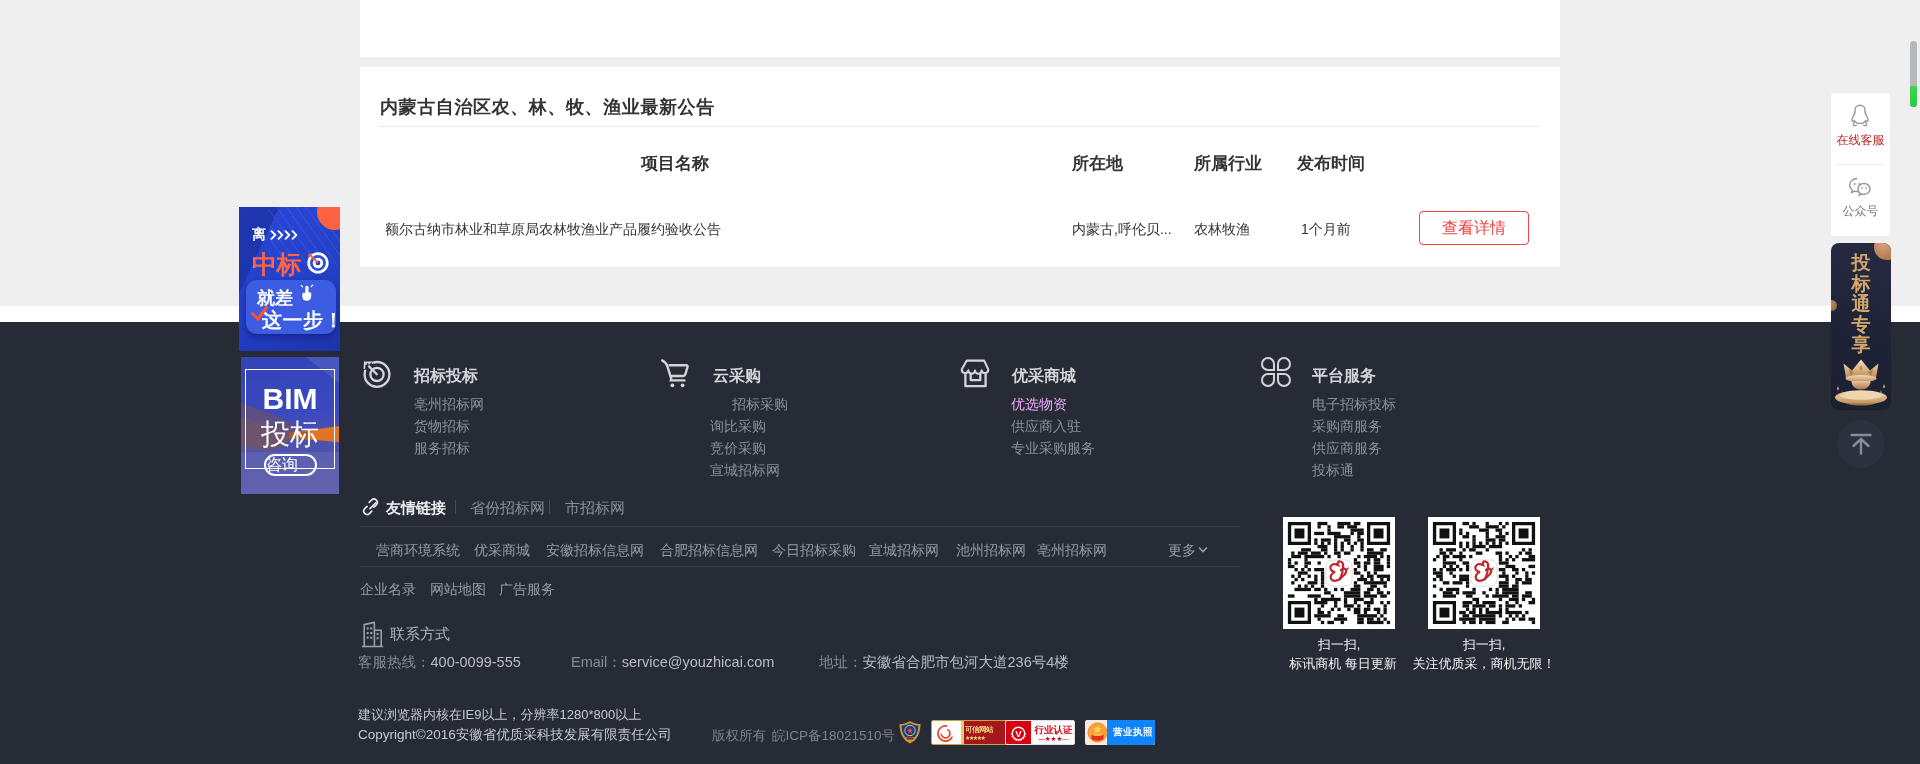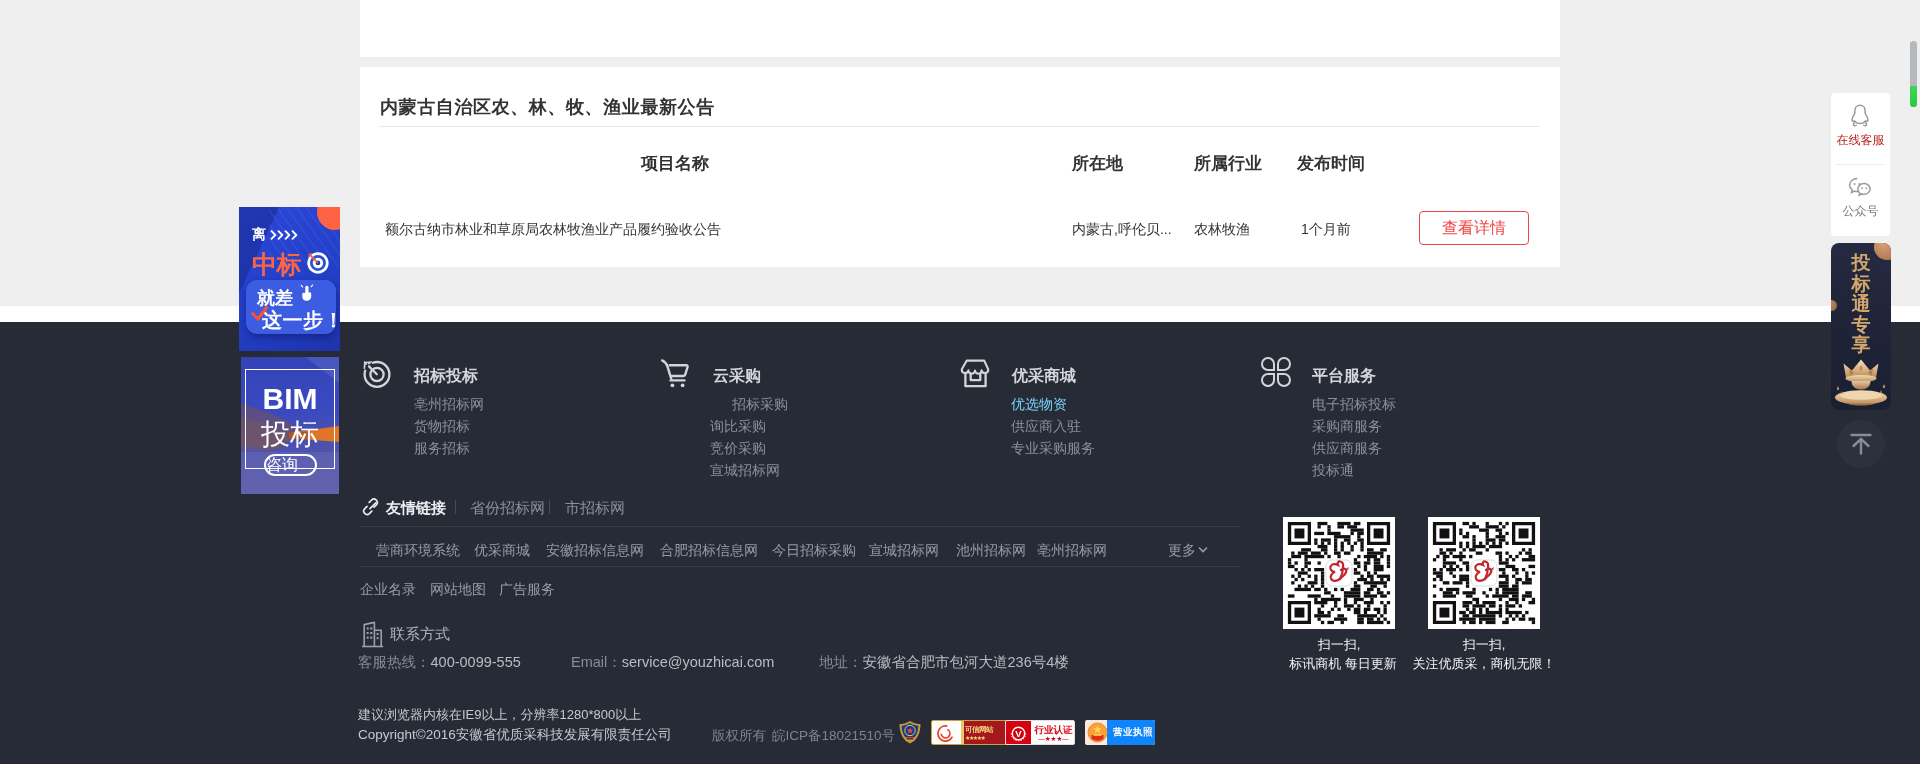--- a/index.html
+++ b/index.html
@@ -54,21 +54,21 @@
     <div class="abs" style="left:710px;top:118px;font-size:14px;color:#8b909a">竞价采购</div>
     <div class="abs" style="left:710px;top:140px;font-size:14px;color:#8b909a">宣城招标网</div>
     <div class="abs" style="left:959px;top:35px"><svg width="33" height="33" viewBox="0 0 33 33">
         <g fill="none" stroke="#d3d5d9" stroke-width="2.1" stroke-linejoin="round" stroke-linecap="round">
 <path d="M7.8,3.6 h17.4 l4.0,8.7 a3.35,3.35 0 0 1 -6.6,1.1 a3.3,3.3 0 0 1 -6.6,0.1 a3.3,3.3 0 0 1 -6.6,-0.1 a3.35,3.35 0 0 1 -6.6,-1.1 z"></path>
 <path d="M6.4,17.3 L6.4,29.2 L26.6,29.2 L26.6,17.3" stroke-width="2.3"></path>
 <path d="M11.7,16.4 L11.7,23.1 L21.3,23.1 L21.3,16.4" stroke-width="2.3"></path>
 </g>
       </svg></div>
     <div class="abs b" style="left:1012px;top:44px;font-size:16px;color:#d3d5d9">优采商城</div>
-    <div class="abs" style="left:1011px;top:74px;font-size:14px;color:#7dd3fc">优选物资</div>
+    <div class="abs" style="left:1011px;top:74px;font-size:14px;color:#f0abfc">优选物资</div>
     <div class="abs" style="left:1011px;top:96px;font-size:14px;color:#8b909a">供应商入驻</div>
     <div class="abs" style="left:1011px;top:118px;font-size:14px;color:#8b909a">专业采购服务</div>
     <div class="abs" style="left:1261px;top:35px;width:32px;height:32px">
       <div class="abs" style="left:0px;top:0px;width:14px;height:14px;border:2.4px solid #d3d5d9;border-radius:7px 7px 0 7px"></div>
       <div class="abs" style="left:16px;top:0px;width:14px;height:14px;border:2.4px solid #d3d5d9;border-radius:7px 7px 7px 0"></div>
       <div class="abs" style="left:0px;top:16px;width:14px;height:14px;border:2.4px solid #d3d5d9;border-radius:7px 0 7px 7px"></div>
       <div class="abs" style="left:16px;top:16px;width:14px;height:14px;border:2.4px solid #d3d5d9;border-radius:0 7px 7px 7px"></div>
     </div>
     <div class="abs b" style="left:1312px;top:44px;font-size:16px;color:#d3d5d9">平台服务</div>
     <div class="abs" style="left:1312px;top:74px;font-size:14px;color:#8b909a">电子招标投标</div>

